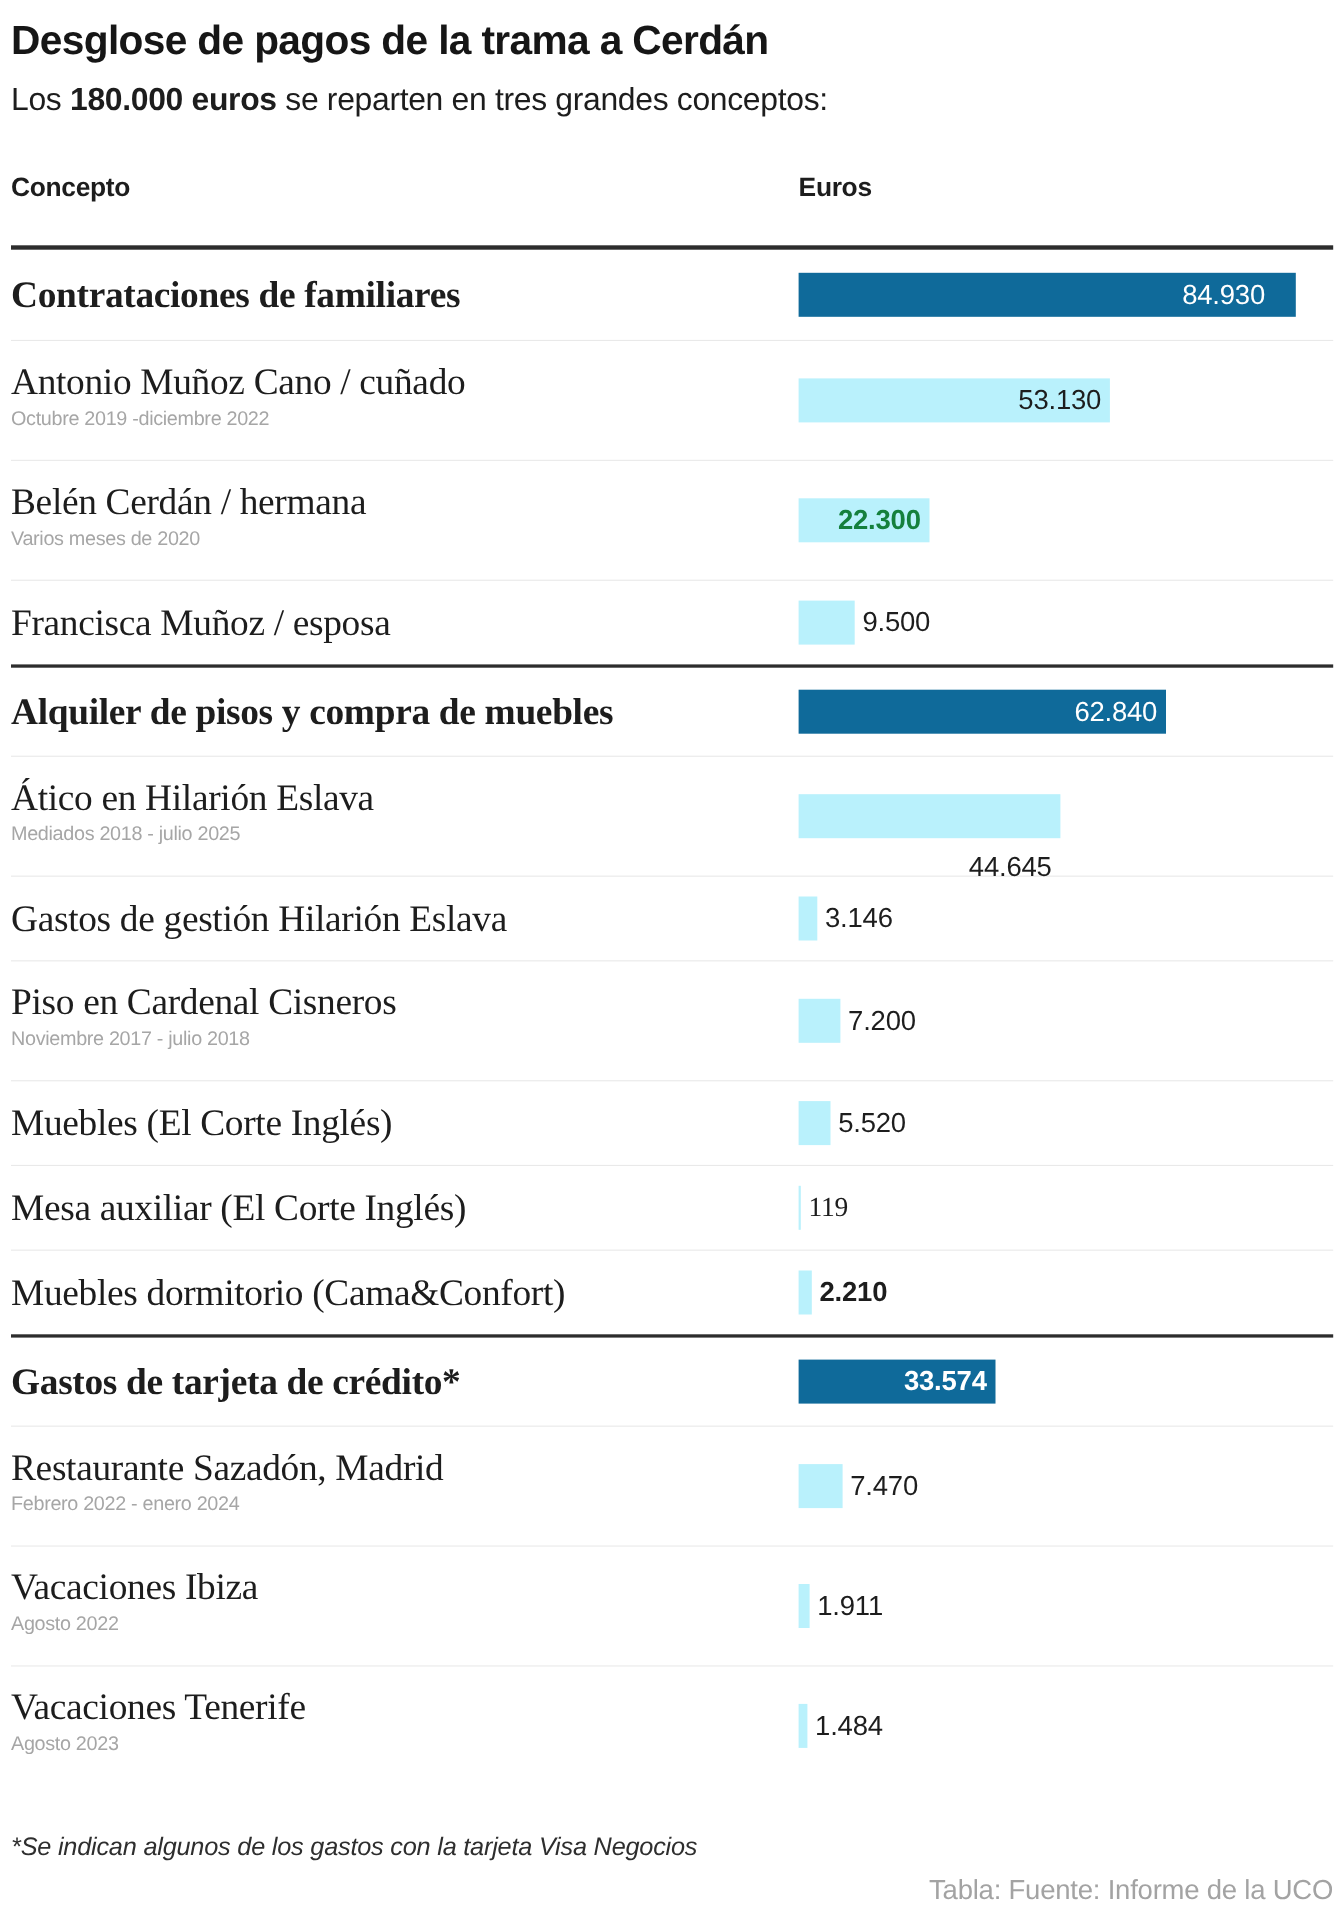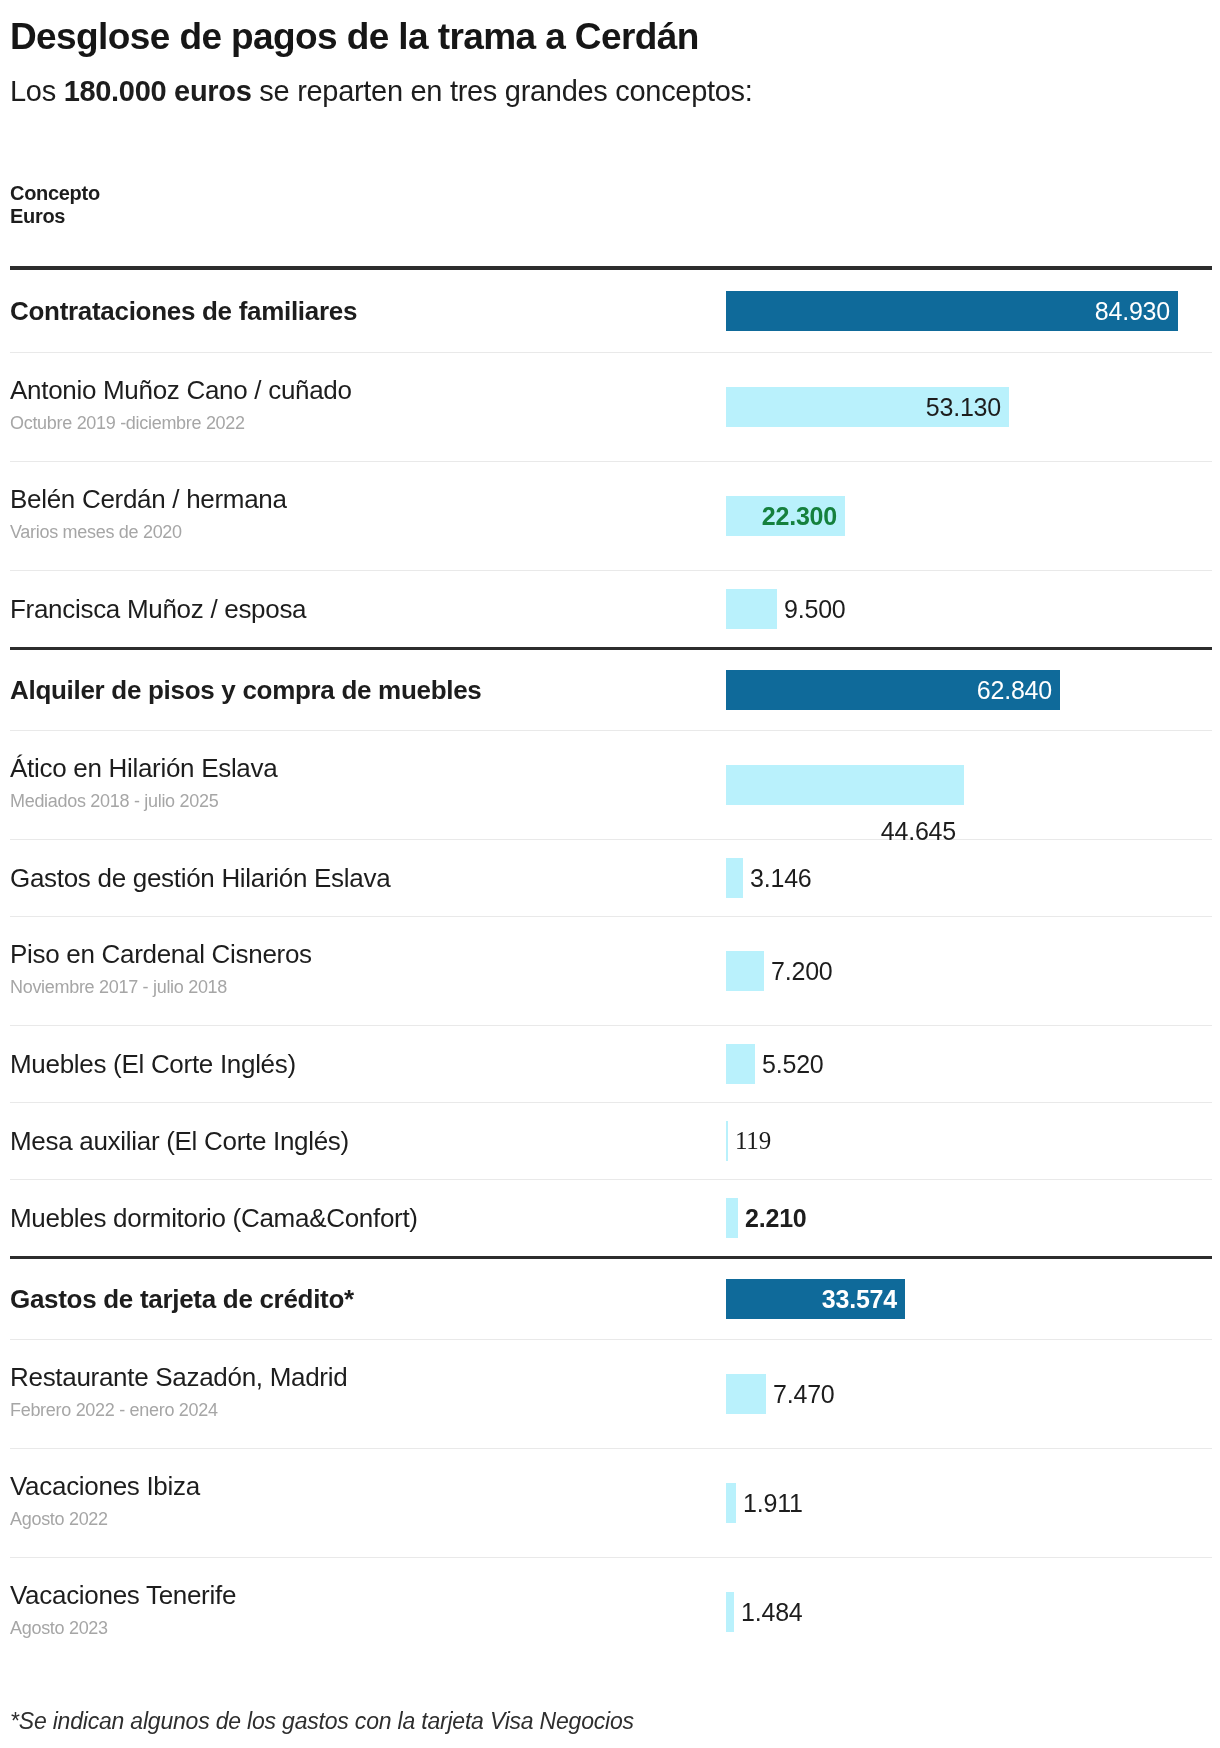--- a/index.html
+++ b/index.html
@@ -19,33 +19,33 @@
   }
   .page{box-sizing:border-box;width:1220px;height:1748px;padding:0 8px 16px 10px;position:relative;}
   .title{
     font-size:37px;font-weight:bold;letter-spacing:-0.6px;
     color:#161616;margin:0;padding-top:16px;line-height:1.15;
   }
   .subtitle{
     font-size:29px;letter-spacing:-0.3px;margin:15px 0 0 0;line-height:1.2;color:#1d1d1d;
   }
   .subtitle b{font-weight:bold;}
-  .thead{display:flex;margin-top:74px;font-size:20px;font-weight:bold;letter-spacing:-0.3px;flex-direction:column;}
+  .thead{display:flex;margin-top:49px;font-size:24px;font-weight:bold;letter-spacing:-0.3px;}
   .th-concept{width:716px;}
   .th-euros{flex:1;}
   .tbody{margin-top:38px;border-top:4px solid var(--rule-dark);}
   .row{display:flex;align-items:center;height:76px;}
   .row + .row{border-top:1px solid var(--rule-light);}
   .row.twoline{height:108px;}
   .row.section{height:80px;}
   .row.section + .row{border-top:1px solid var(--rule-light);}
   .tbody .row.section:not(:first-child){border-top:3px solid var(--rule-dark);}
   .tbody .row:first-child{height:82px;}
   .lbl-col{width:716px;}
-  .lbl{font-size:26px;line-height:33px;letter-spacing:-0.3px;color:var(--label);}
+  .lbl{font-size:34px;line-height:33px;letter-spacing:-0.3px;color:var(--label);font-family:Liberation Serif, serif;}
   .row.section .lbl{font-weight:bold;}
   .sub{font-size:18px;line-height:33px;letter-spacing:-0.3px;color:var(--sublabel);}
   .bar-col{position:relative;flex:1;height:40px;}
   .bar{position:absolute;left:0;top:0;height:40px;background:var(--item-bar);}
   .row.section .bar{background:var(--section-bar);}
   .val{
     position:absolute;top:0;line-height:40px;font-size:25px;
     letter-spacing:-0.2px;white-space:nowrap;color:#1d1d1d;
   }
   .val-inside-dark{color:#ffffff;}
@@ -71,21 +71,21 @@
   </div>
 
   <div class="tbody" id="rows">
       <div class="row section">
     <div class="lbl-col">
       <div class="lbl">Contrataciones de familiares</div>
 
     </div>
     <div class="bar-col">
       <div class="bar" style="width: 452px;"></div>
-      <div class="val val-inside-dark" style="left: 444px; transform: translateX(-100%); color: rgb(255, 255, 255);">84.930</div>
+      <div class="val val-inside-dark" style="left: 424px; transform: translateX(-100%); color: rgb(255, 255, 255);">84.930</div>
     </div>
   </div>
       <div class="row twoline">
     <div class="lbl-col">
       <div class="lbl">Antonio Muñoz Cano / cuñado</div>
       <div class="sub">Octubre 2019 -diciembre 2022</div>
     </div>
     <div class="bar-col">
       <div class="bar" style="width: 283px;"></div>
       <div class="val" style="left: 275px; transform: translateX(-100%); color: rgb(29, 29, 29);">53.130</div>

